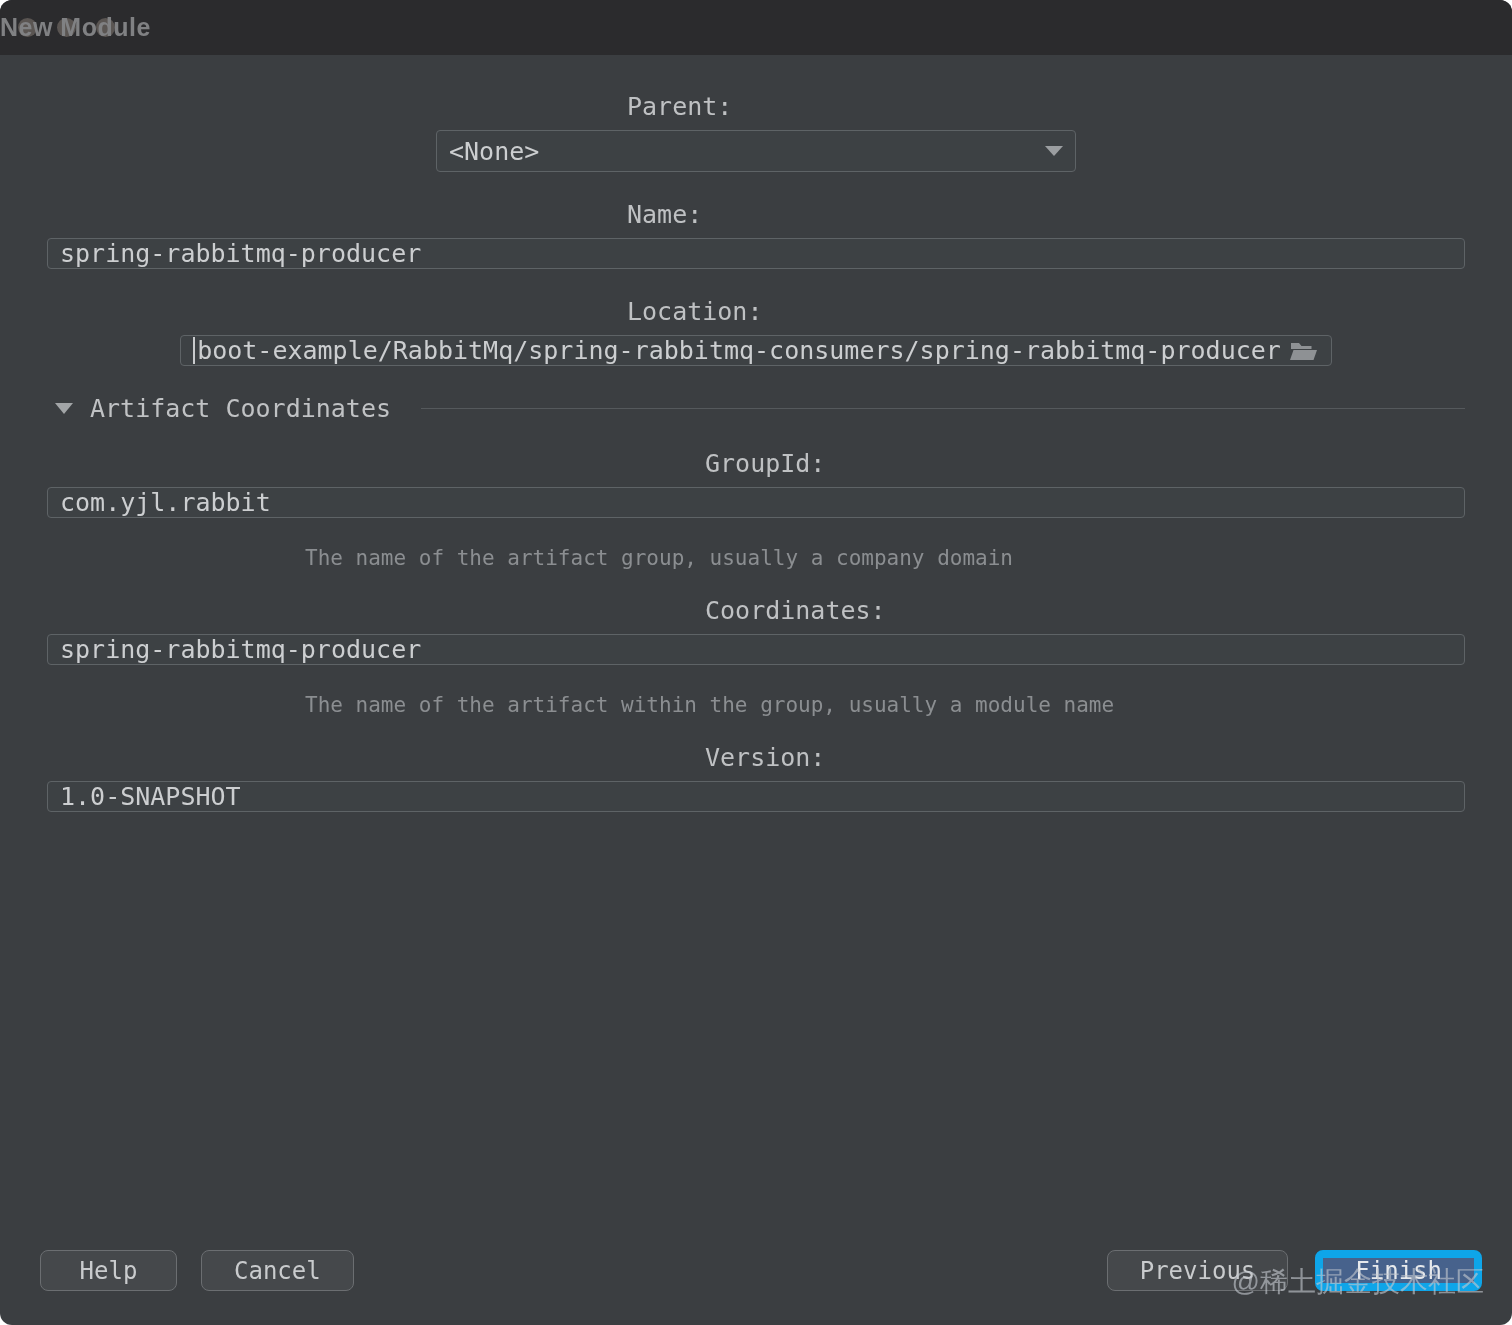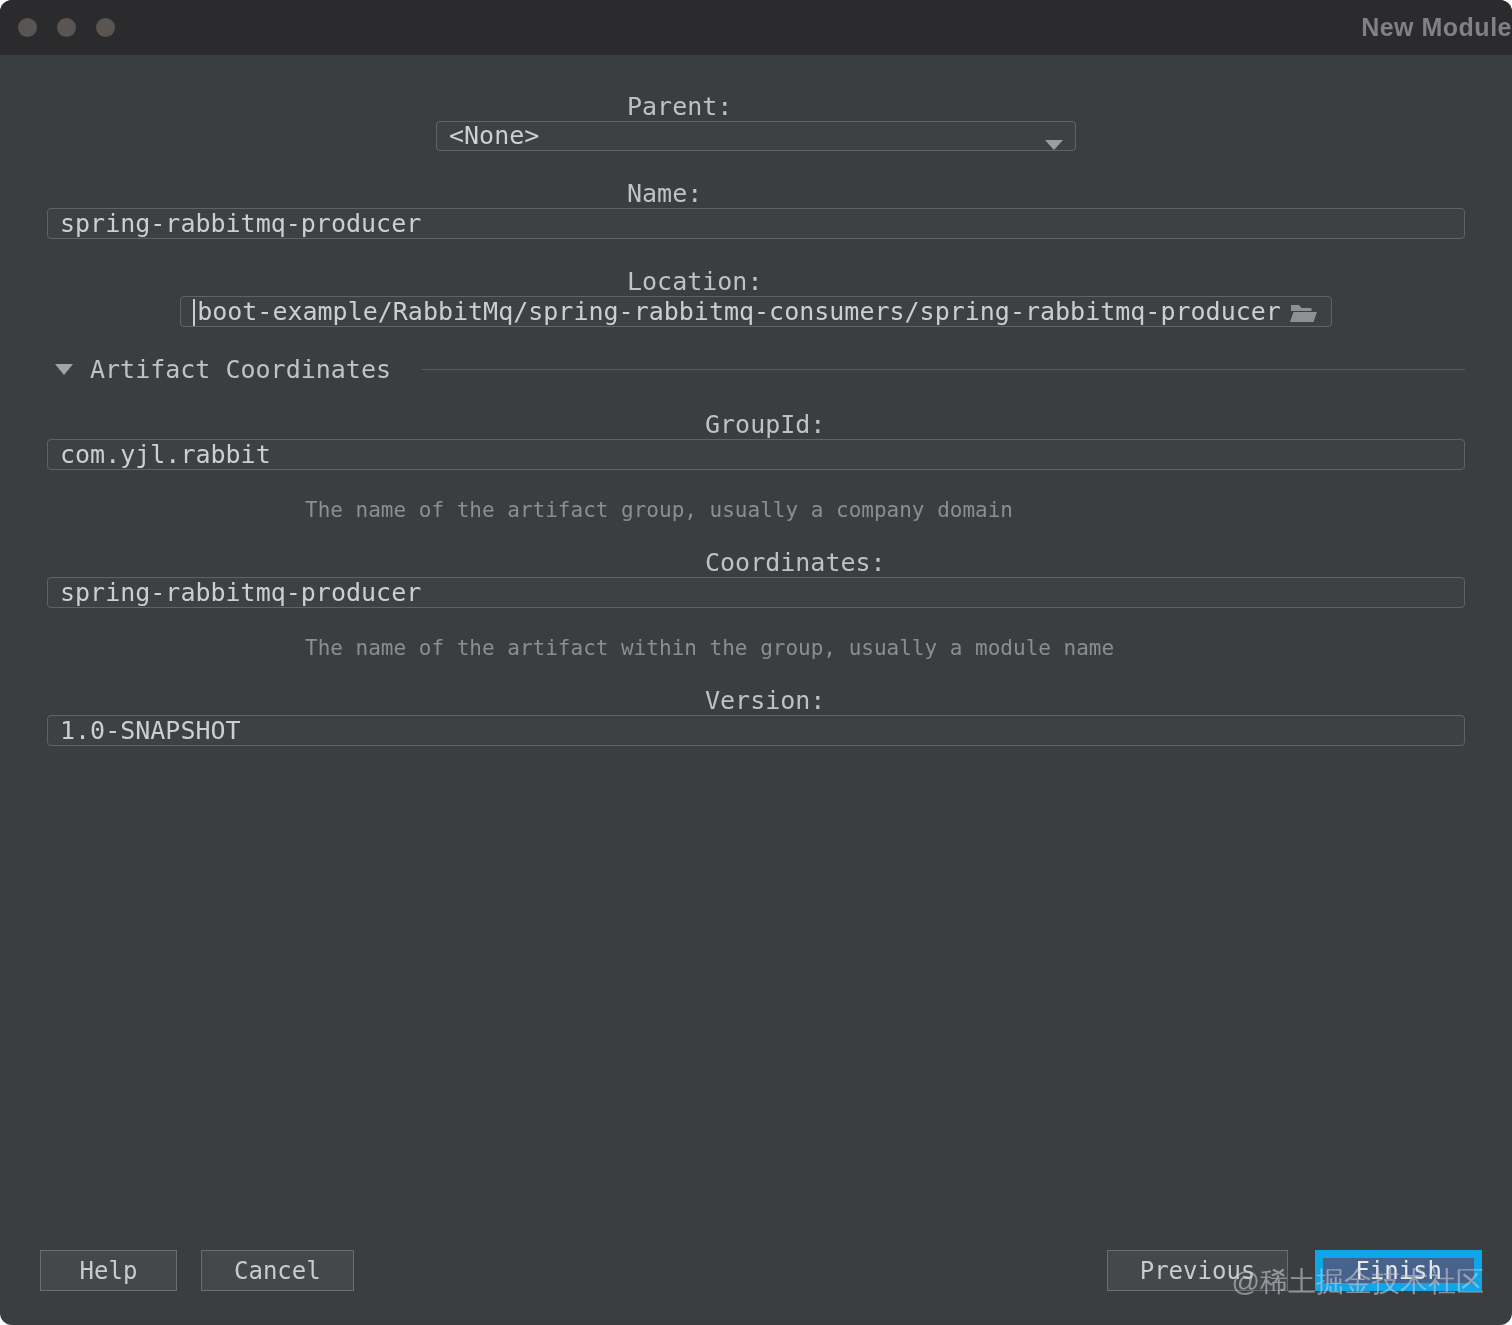--- a/index.html
+++ b/index.html
@@ -22,48 +22,49 @@
     height: 55px;
     background: #2b2b2d;
     display: flex; align-items: center;
   }
   .traffic-lights { display: flex; gap: 20px; padding-left: 18px; }
   .tl {
     width: 19px; height: 19px; border-radius: 50%;
     background: #5a5552;
   }
   .win-title {
-    position: absolute; left: 0; right: 0; text-align: right;
+    position: absolute; left: 0; right: 0; text-align: left;
     color: #808183; font-weight: 700; font-size: 25px;
     font-family: "Liberation Sans", sans-serif;
     letter-spacing: 0.5px;
   }
   
   .content { padding-top: 37px; position: relative; height: 1270px; }
   .form-row {
     display: flex; align-items: center;
     margin: 0 47px 28px 47px;
     flex-direction: column;
   }
   .form-label {
     width: 258px; flex-shrink: 0;
     color: #bfc1c3; font-size: 25px;
   }
   .form-label.indent { padding-left: 78px; }
   .field {
-    height: 30px;
+    height: 42px;
     background: #3d4144;
     border: 1px solid #5e6366;
     border-radius: 4px;
     color: #ccced0;
     font-size: 25px;
     font-family: "DejaVu Sans Mono", monospace;
     padding: 0 12px;
-    display: flex; align-items: flex-end;
+    display: flex; align-items: center;
     position: relative;
+    margin-top: 9px;
   }
   input.field { width: 100%; outline: none; }
   .field-grow { flex: 1; }
   .combo { width: 640px; cursor: default; }
   .combo-value { flex: 1; color: #ccced0; white-space: nowrap; overflow: hidden; }
   .combo-arrow {
     width: 0; height: 0;
     border-left: 9px solid transparent;
     border-right: 9px solid transparent;
     border-top: 10px solid #9b9ea1;
@@ -98,21 +99,21 @@
   
   .footer {
     position: absolute; left: 40px; right: 30px; bottom: 34px;
     display: flex; justify-content: space-between; align-items: center;
   }
   .btn-group { display: flex; gap: 24px; }
   .btn {
     height: 41px; min-width: 137px; padding: 0 32px;
     background: #45484b;
     border: 1px solid #6b6e71;
-    border-radius: 0;
+    border-radius: 8px;
     color: #c9cbcd; font-size: 24px;
     font-family: "DejaVu Sans Mono", monospace;
     display: flex; align-items: center; justify-content: center;
     cursor: pointer;
   }
   .btn.primary {
     background: #47628c;
     border: 8px solid #0ea5e9;
     color: #e6e9ec;
   }

